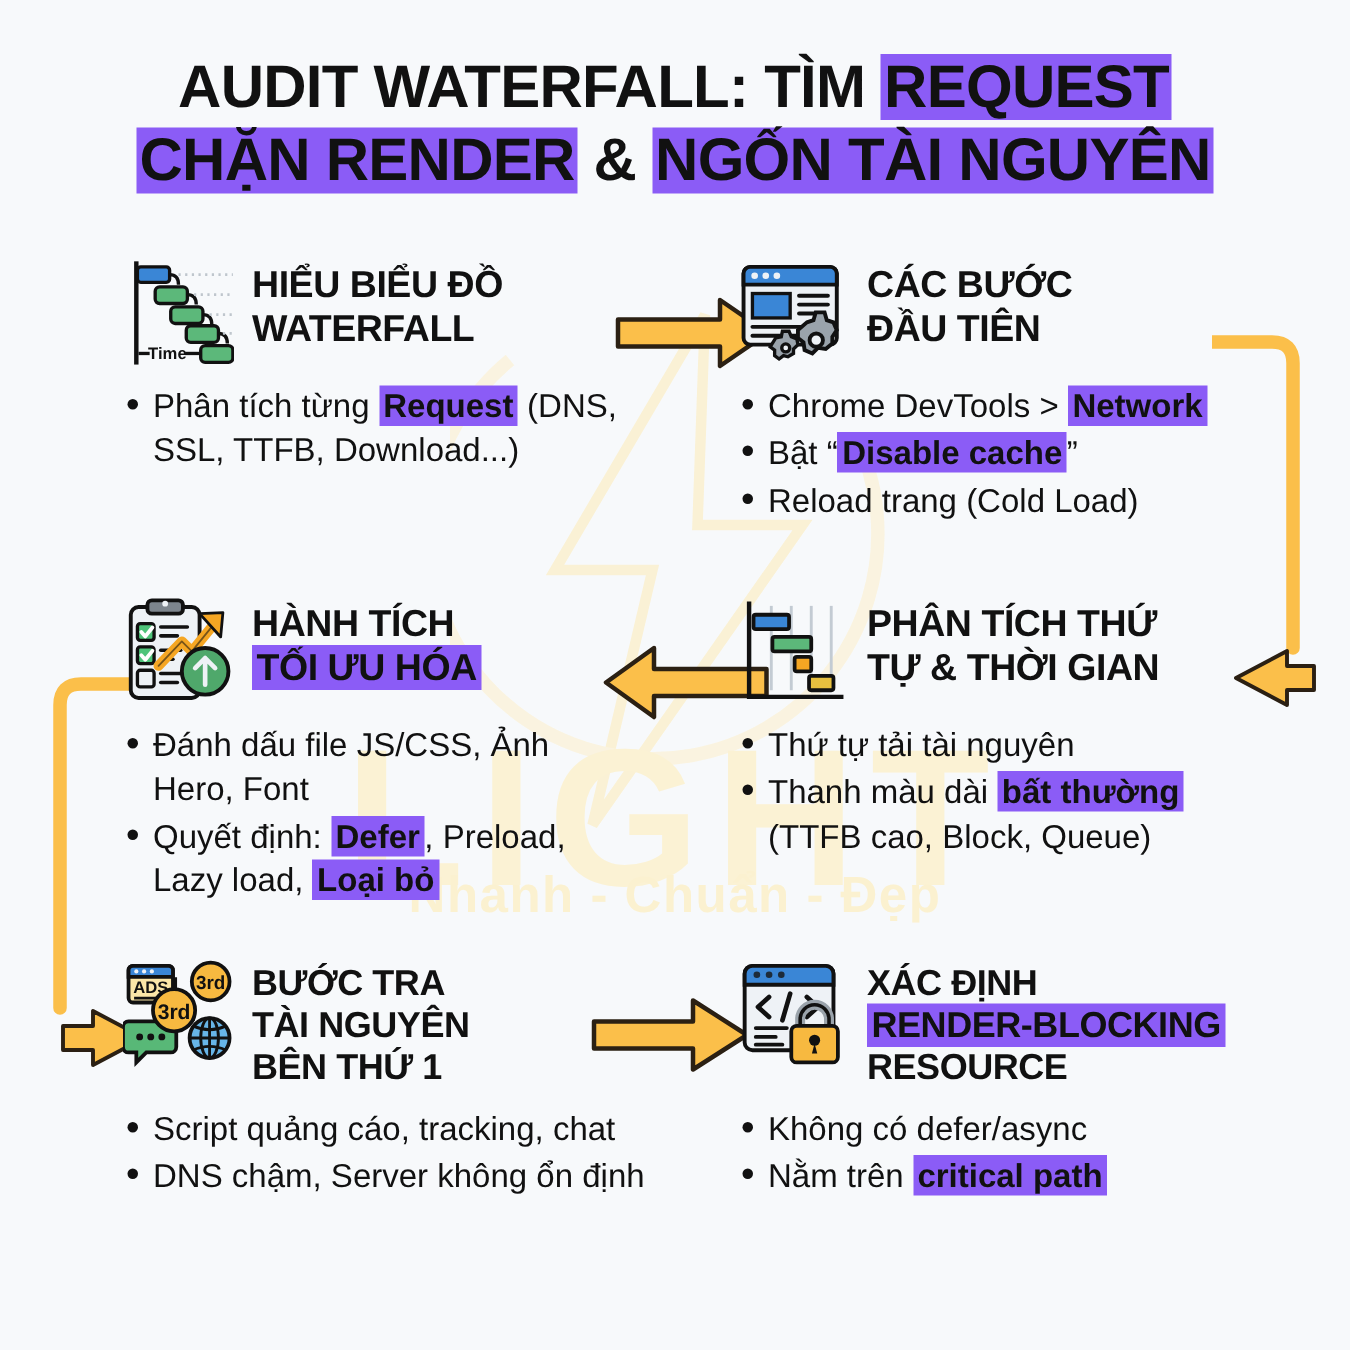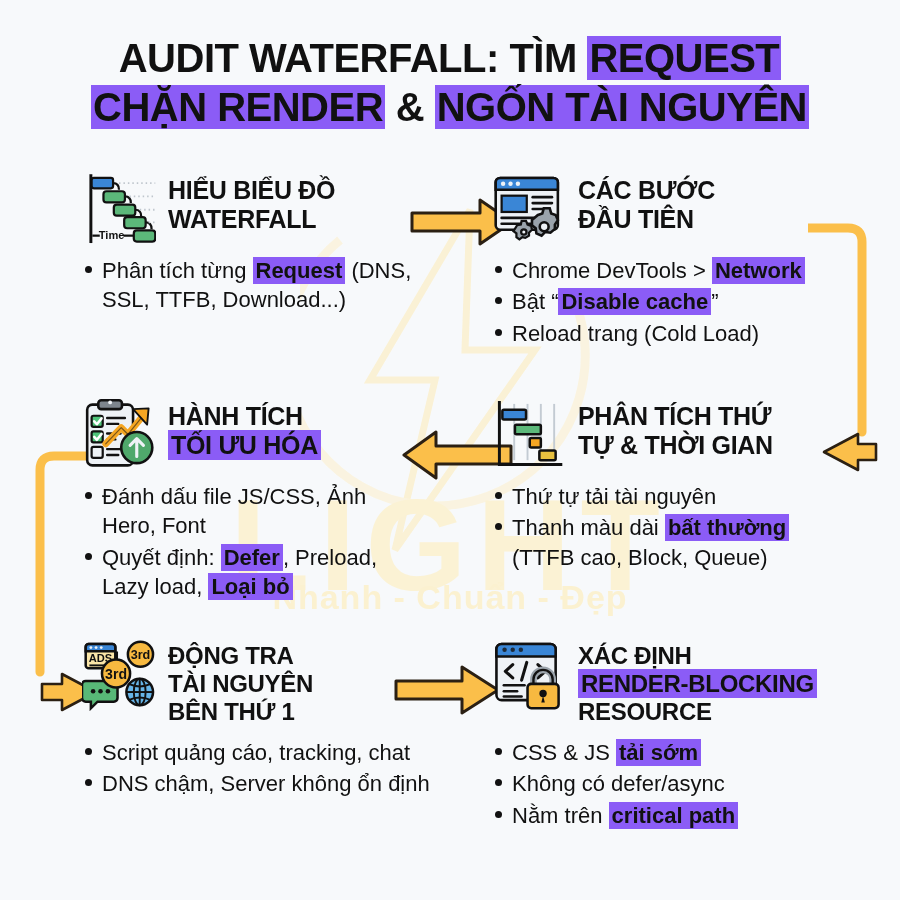--- a/index.html
+++ b/index.html
@@ -251,21 +251,21 @@
           <ellipse cx="78" cy="73" rx="8" ry="18"></ellipse>
             <line x1="60" y1="73" x2="96" y2="73"></line>
           <line x1="78" y1="55" x2="78" y2="91"></line>
           <path d="M63 62 q15 7 30 0"></path>
             <path d="M63 84 q15 -7 30 0"></path>
         </g>
         <circle cx="46" cy="48" r="19" fill="#f7b940" stroke="#111" stroke-width="3.4"></circle>
         <text x="46" y="56" font-size="19" font-weight="bold" text-anchor="middle" fill="#111" font-family="Liberation Sans, sans-serif">3rd</text>
       </svg>
       <div class="btitle" style="font-size:24px;">
-        <div>ĐỘNG TRA</div>
+        <div>BƯỚC TRA</div>
         <div>TÀI NGUYÊN</div>
         <div>BÊN THỨ 1</div>
       </div>
     </div>
     <ul class="bl" style="margin-top:12px">
       <li>Script quảng cáo, tracking, chat</li>
       <li>DNS chậm, Server không ổn định</li>
     </ul>
   </div>
 
@@ -295,21 +295,20 @@
         <circle cx="69" cy="75" r="5" fill="#111"></circle>
         <path d="M69 78 l-2.4 9 h4.8 Z" fill="#111"></path>
       </svg>
       <div class="btitle" style="font-size:24px;">
         <div>XÁC ĐỊNH</div>
         <div><span class="hl">RENDER-BLOCKING</span></div>
         <div>RESOURCE</div>
       </div>
     </div>
     <ul class="bl" style="margin-top:12px">
-      <li>CSS &amp; JS <span class="hl hlp">tải sớm</span></li>
       <li>Không có defer/async</li>
       <li>Nằm trên <span class="hl hlp">critical path</span></li>
     </ul>
   </div>
 
   <svg class="conn" style="left:408px;top:188px;" width="110" height="70" viewBox="0 0 110 70">
     <path d="M4 25 L72 25 L72 12 L104 34 L72 56 L72 43 L4 43 Z" fill="#fbbf4a" stroke="#2b2013" stroke-width="3" stroke-linejoin="round"></path>
   </svg>
 
   <svg class="conn" style="left:808px;top:206px;" width="92" height="270" viewBox="0 0 92 270">

